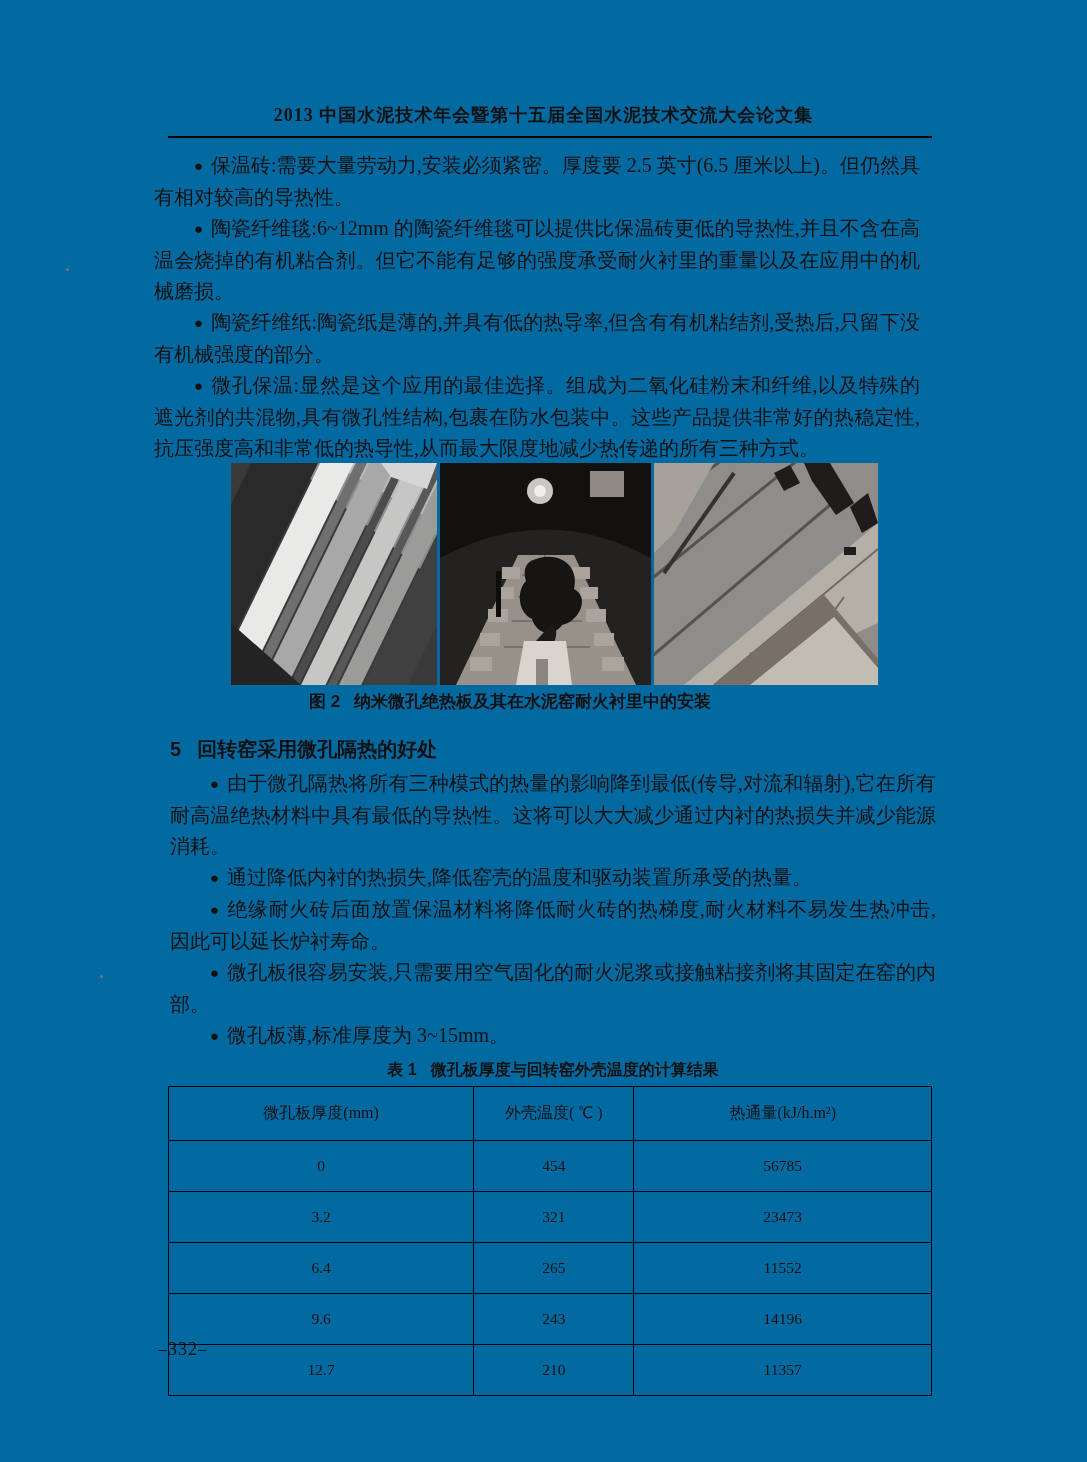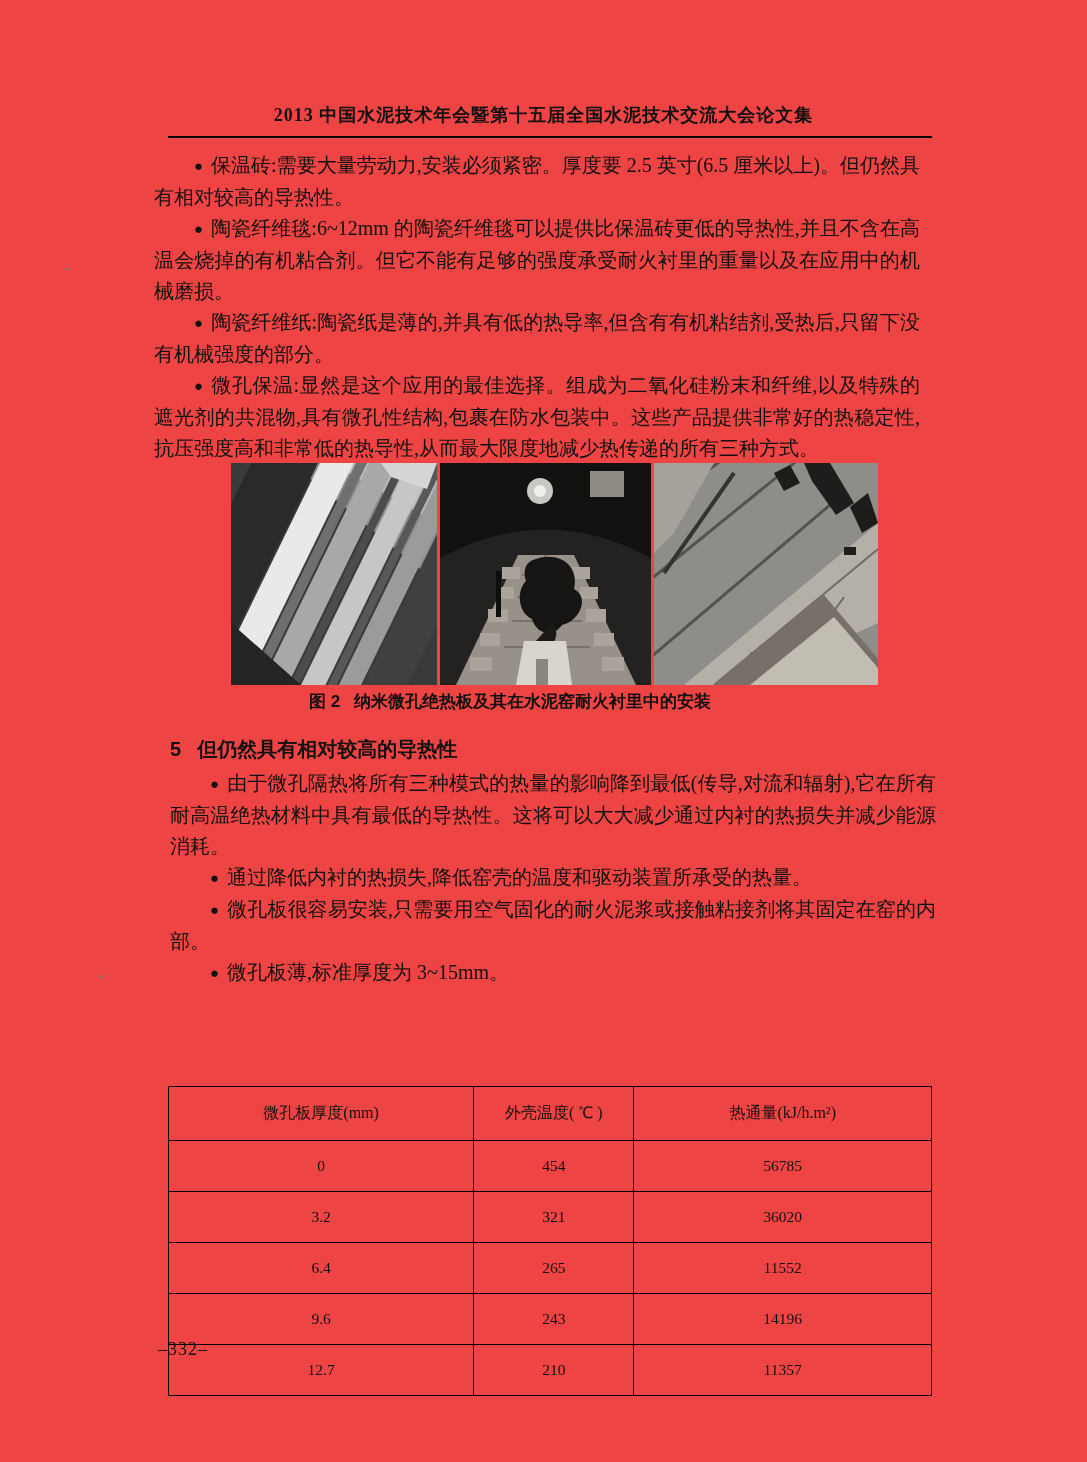--- a/index.html
+++ b/index.html
@@ -1,20 +1,20 @@
 <!DOCTYPE html>
 <html><head>
 <meta charset="utf-8">
 <style>
   * { margin:0; padding:0; box-sizing:border-box; }
   html,body { background:#e8e8e8; }
   .page {
     position:relative;
     width:1087px; height:1462px;
-    background:#ef4444;
+    background:#0369a1;
     margin:0 auto;
     font-family:"Liberation Serif", serif;
     color:#111;
     overflow:hidden;
   }
   .header-title {
     position:absolute; top:103px; left:0; width:100%;
     text-align:center;
     font-size:18px; font-weight:700; letter-spacing:1px;
   }
@@ -172,49 +172,53 @@
       <polygon points="0,0 60,0 20,70 0,90" fill="#a5a29c"></polygon>
       <line x1="10" y1="110" x2="80" y2="10" stroke="#35332f" stroke-width="4"></line>
     </svg>
   </div>
 
   <div class="figure-caption">
     <span class="cap-label">图 2</span><span>纳米微孔绝热板及其在水泥窑耐火衬里中的安装</span>
   </div>
 
   <div class="section-heading">
-    <span class="sec-num">5</span><span>但仍然具有相对较高的导热性</span>
+    <span class="sec-num">5</span><span>回转窑采用微孔隔热的好处</span>
   </div>
 
   <div class="benefits">
     <p class="para"><span class="bullet-glyph">●</span><span>由于微孔隔热将所有三种模式的热量的影响降到最低(传导,对流和辐射),它在所有耐高温绝热材料中具有最低的导热性。这将可以大大减少通过内衬的热损失并减少能源消耗。</span></p>
     <p class="para"><span class="bullet-glyph">●</span><span>通过降低内衬的热损失,降低窑壳的温度和驱动装置所承受的热量。</span></p>
+    <p class="para"><span class="bullet-glyph">●</span><span>绝缘耐火砖后面放置保温材料将降低耐火砖的热梯度,耐火材料不易发生热冲击,因此可以延长炉衬寿命。</span></p>
     <p class="para"><span class="bullet-glyph">●</span><span>微孔板很容易安装,只需要用空气固化的耐火泥浆或接触粘接剂将其固定在窑的内部。</span></p>
     <p class="para"><span class="bullet-glyph">●</span><span>微孔板薄,标准厚度为 3~15mm。</span></p>
   </div>
 
+  <div class="table-caption">
+    <span class="cap-label">表 1</span><span>微孔板厚度与回转窑外壳温度的计算结果</span>
+  </div>
 
   <table class="data-table">
     <thead>
       <tr>
         <th class="col-thick">微孔板厚度(mm)</th>
         <th class="col-temp">外壳温度( ℃ )</th>
         <th class="col-flux">热通量(kJ/h.m²)</th>
       </tr>
     </thead>
     <tbody>
       <tr>
         <td>0</td>
         <td>454</td>
         <td>56785</td>
       </tr>
       <tr>
         <td>3.2</td>
         <td>321</td>
-        <td>36020</td>
+        <td>23473</td>
       </tr>
       <tr>
         <td>6.4</td>
         <td>265</td>
         <td>11552</td>
       </tr>
       <tr>
         <td>9.6</td>
         <td>243</td>
         <td>14196</td>

